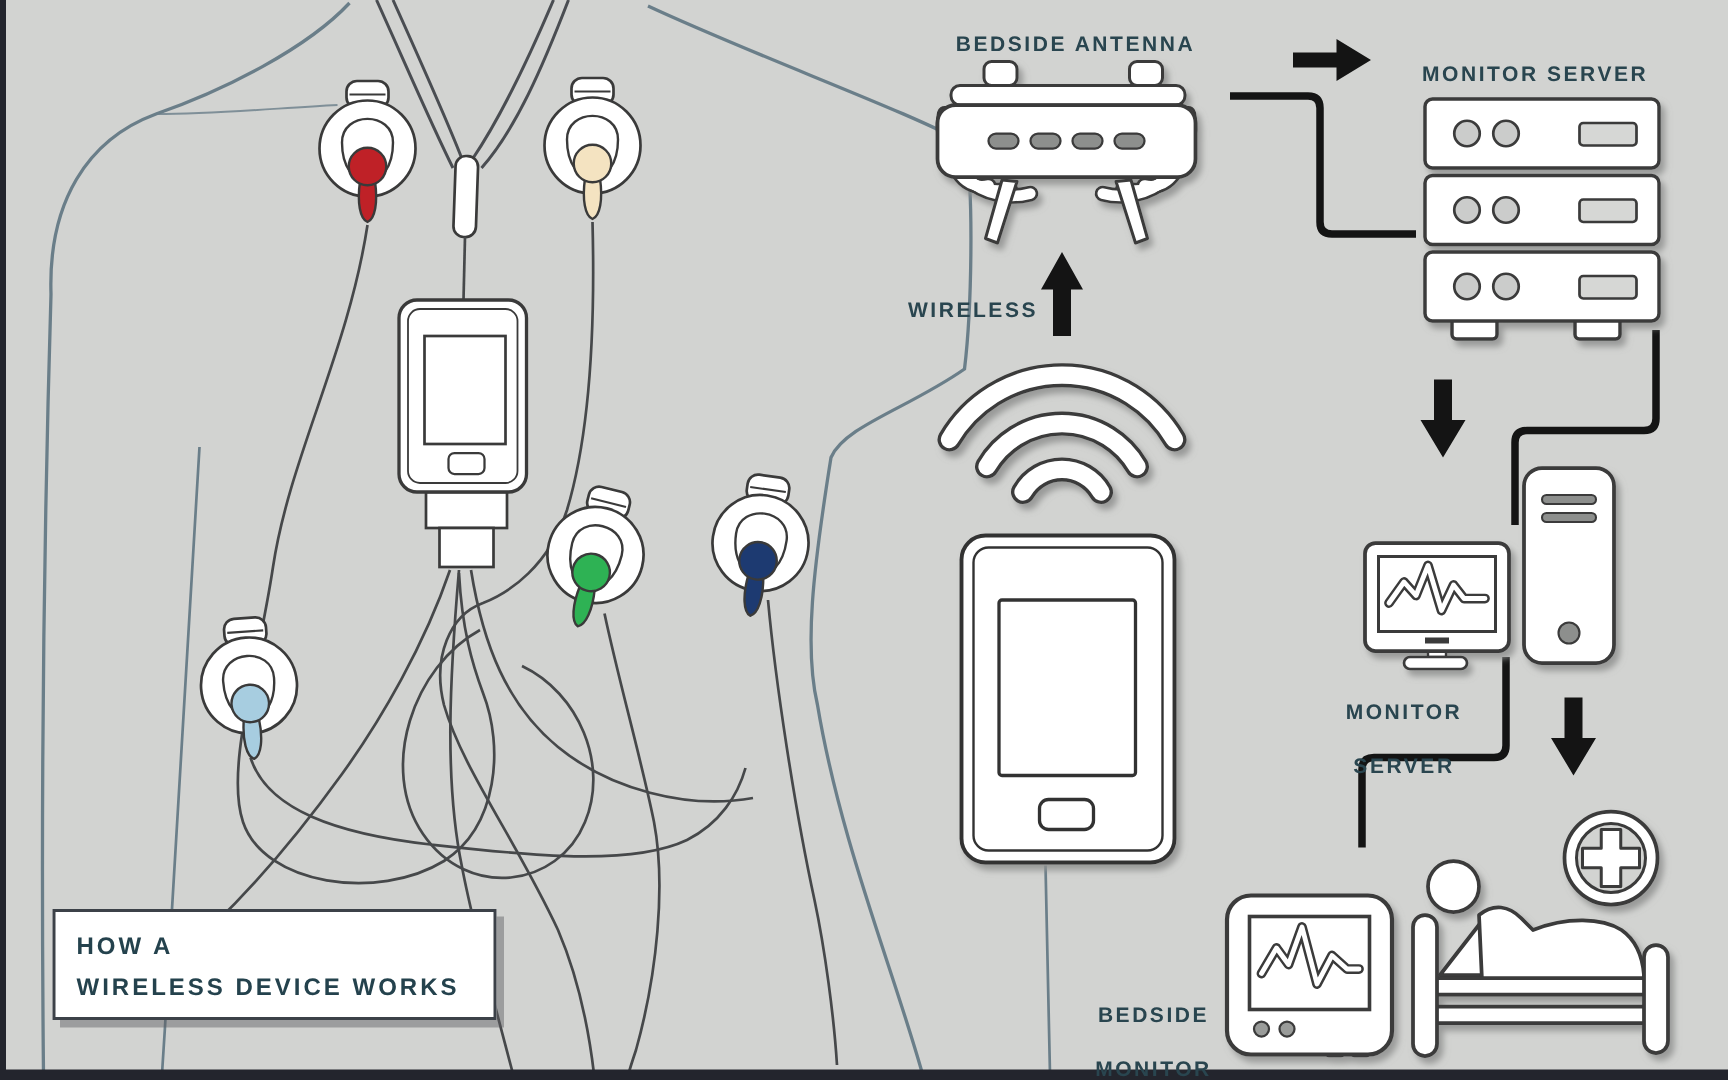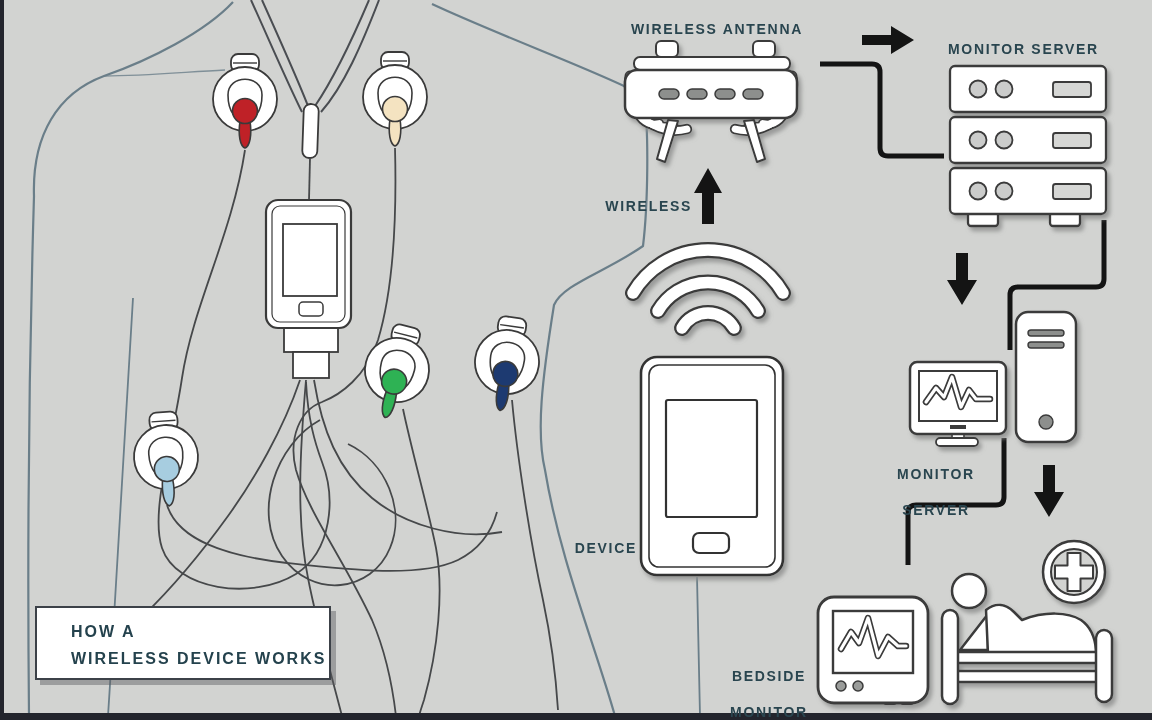--- a/index.html
+++ b/index.html
@@ -14,21 +14,21 @@
   }
   .lbl .ln{display:block;margin-top:15px;}
   .title-box{
     position:absolute;left:35px;top:606px;width:296px;height:74px;
     background:#ffffff;border:2px solid #3c4148;box-sizing:border-box;
     box-shadow:5px 5px 0 rgba(90,92,95,.45);
     padding:10px 0 0 14px;
   }
   .title-box .ln{
     display:block;font-weight:700;font-size:16px;letter-spacing:2px;
-    color:#24424d;line-height:27px;white-space:nowrap;margin-left:20px;
+    color:#24424d;line-height:27px;white-space:nowrap;
   }
 </style>
 </head>
 <body>
 
 <div class="stage">
 
 <svg width="1152" height="720" viewBox="0 0 1152 720">
   <defs>
     <filter id="ds" x="-30%" y="-30%" width="160%" height="160%">
@@ -229,30 +229,29 @@
   <g stroke="#3a3a3a" stroke-linejoin="round" filter="url(#ds)">
     <circle cx="1074" cy="572" r="31" fill="#fff" stroke-width="2.5"></circle>
     <circle cx="1074" cy="572" r="23" fill="#d2d3d1" stroke-width="2"></circle>
     <path d="M1067.5,553 h13 v12.5 h12.5 v13 h-12.5 v12.5 h-13 v-12.5 h-12.5 v-13 h12.5 Z" fill="#fff" stroke-width="2"></path>
   </g>
 
   <rect x="0" y="0" width="4" height="720" fill="#23252d"></rect>
   <rect x="0" y="713" width="1152" height="7" fill="#23252d"></rect>
 </svg>
 
-  <div class="lbl" style="left:562px;top:19px;width:310px;text-align:center;">WIRELESS ANTENNA</div>
+  <div class="lbl" style="left:562px;top:19px;width:310px;text-align:center;">BEDSIDE ANTENNA</div>
 
   <div class="lbl" style="left:948px;top:39px;">MONITOR SERVER</div>
 
   <div class="lbl" style="left:500px;top:181px;width:192px;text-align:right;">
     <span class="ln">WIRELESS</span>
   </div>
 
   <div class="lbl" style="left:470px;top:523px;width:167px;text-align:right;">
-    <span class="ln">DEVICE</span>
   </div>
 
   <div class="lbl" style="left:860px;top:449px;width:152px;text-align:center;">
     <span class="ln">MONITOR</span>
     <span class="ln">SERVER</span>
   </div>
 
   <div class="lbl" style="left:693px;top:651px;width:152px;text-align:center;">
     <span class="ln">BEDSIDE</span>
     <span class="ln">MONITOR</span>

